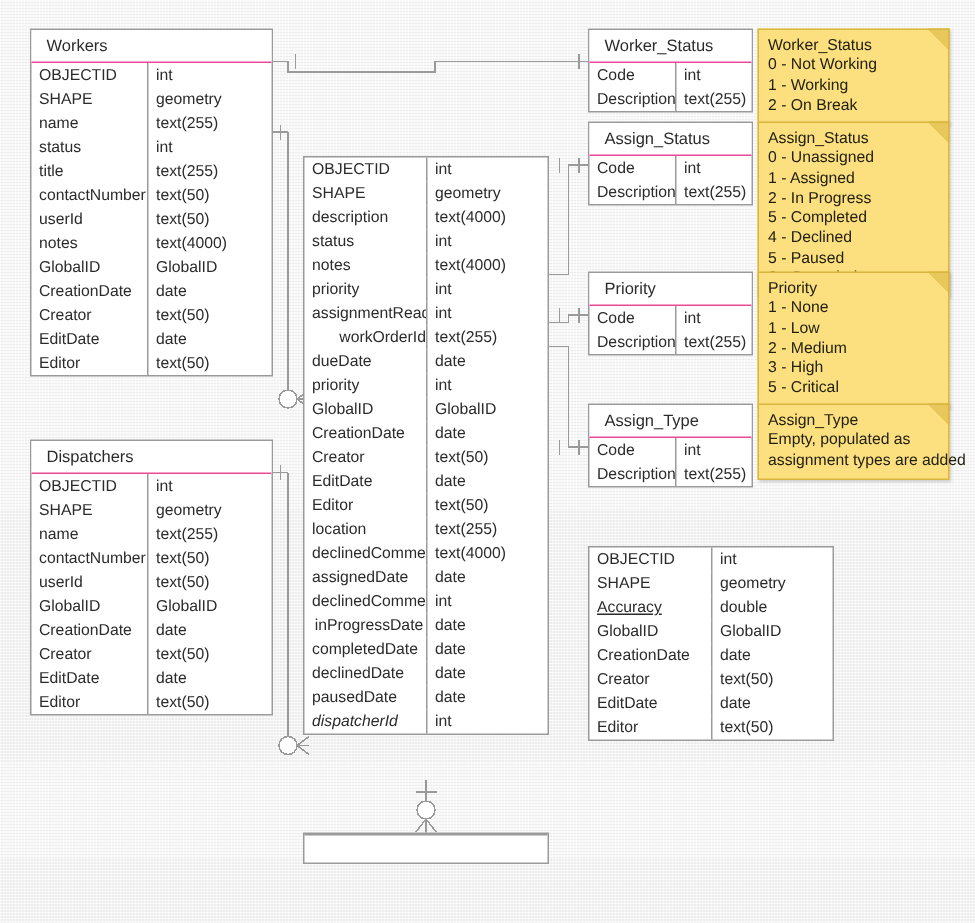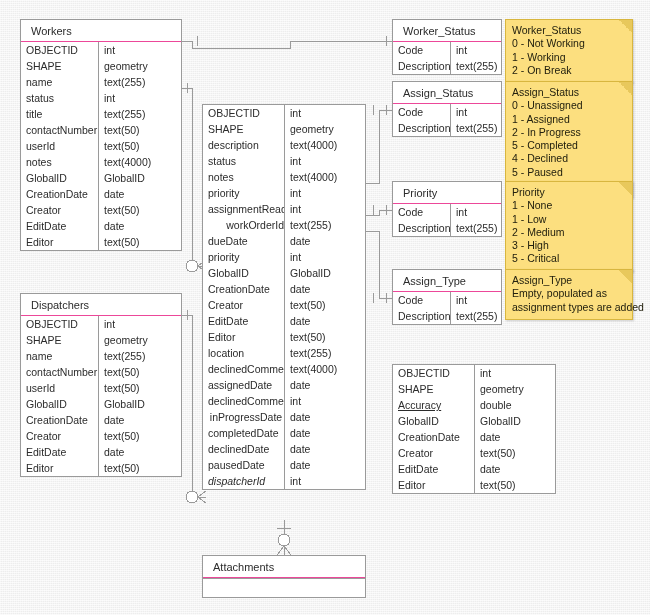--- a/index.html
+++ b/index.html
@@ -414,21 +414,20 @@
           <div class="fname" style="width: 82px;">EditDate</div>
           <div class="ftype">date</div>
         </div>
         <div class="ent-row">
           <div class="fname" style="width: 82px;">Editor</div>
           <div class="ftype">text(50)</div>
         </div>
       </div>
     </div>
     <div class="entity" style="left: 202px; top: 555px; width: 164px;">
-      <div class="ent-title">Attachments</div>
       <div class="empty-row"></div>
     </div>
   </div>
 <div id="note-layer">
     <div class="note" style="left: 505px; top: 19px; width: 128px;">
       <div class="fold"></div>
       <div class="nline">Worker_Status</div>
       <div class="nline">0 - Not Working</div>
       <div class="nline">1 - Working</div>
       <div class="nline">2 - On Break</div>

